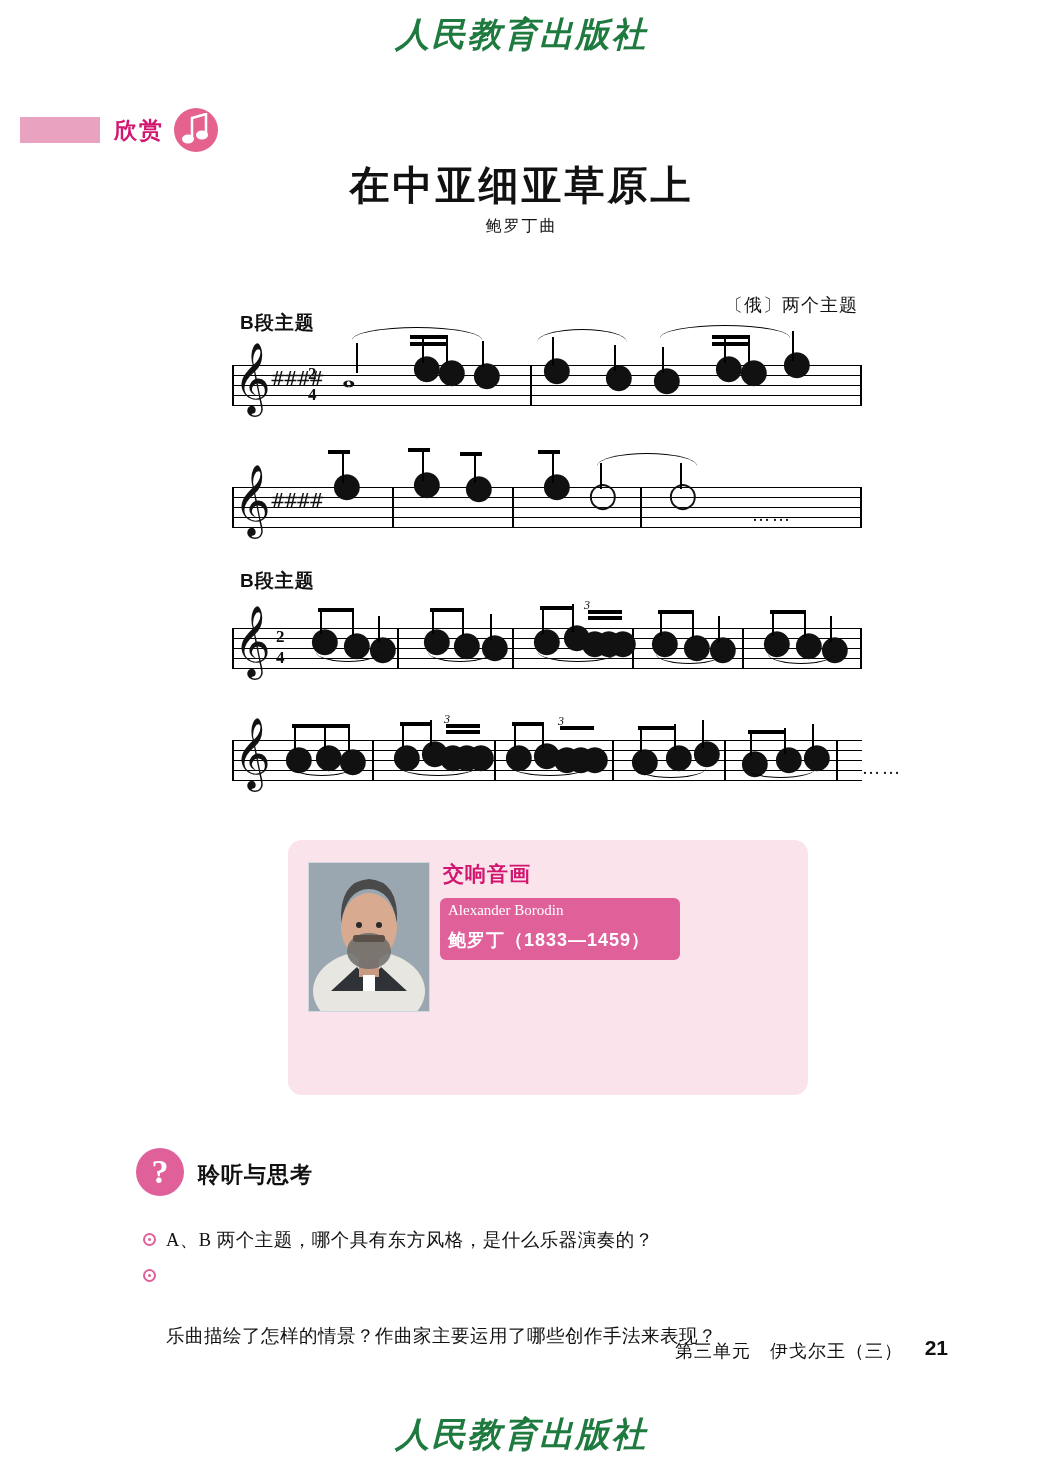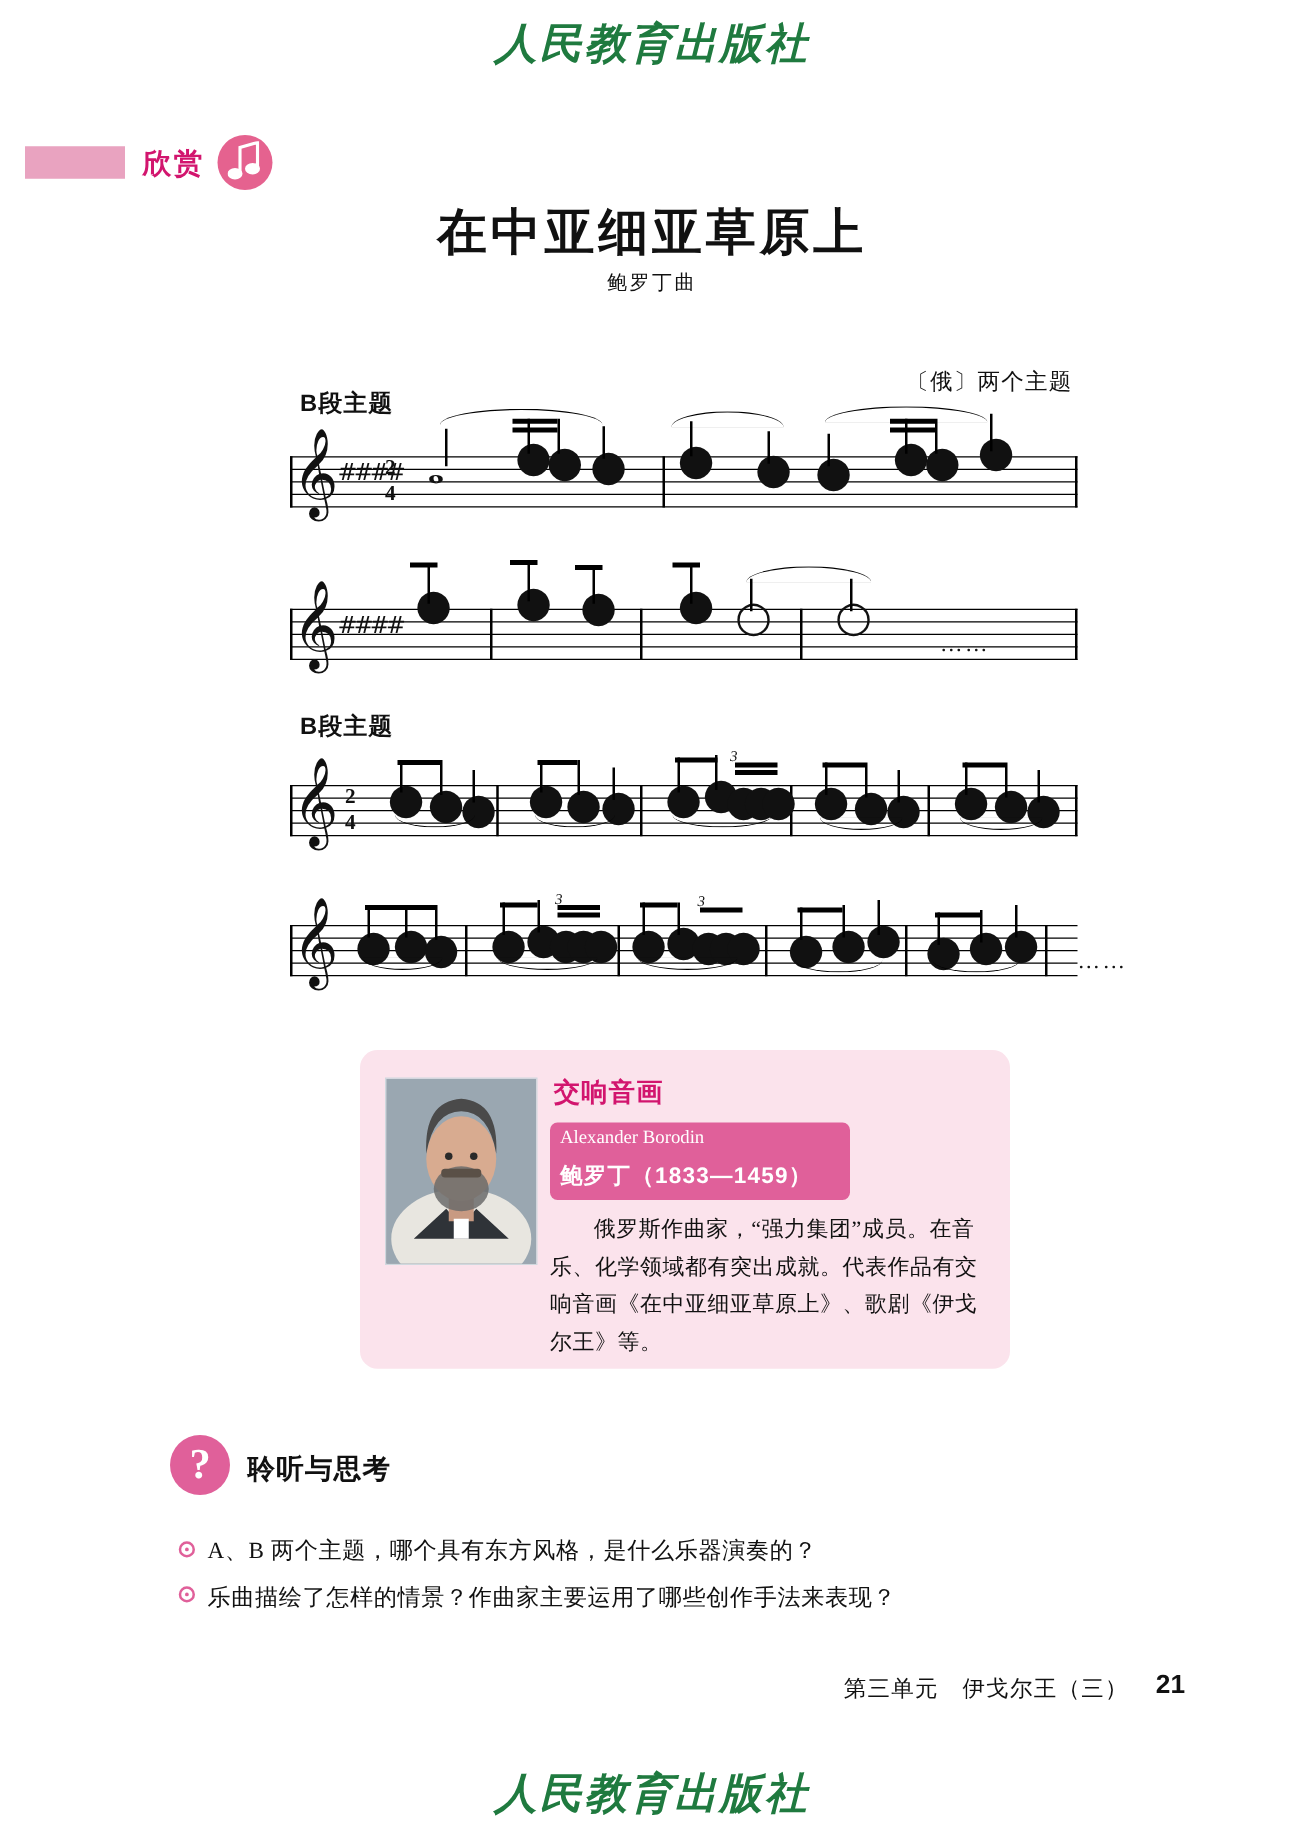--- a/index.html
+++ b/index.html
@@ -311,21 +311,21 @@
   }
   .qbullet::after {
     content: "";
     position: absolute;
     left: 2.5px; top: 2.5px;
     width: 3px; height: 3px;
     border-radius: 50%;
     background: #e0609a;
   }
   #q1 { top: 1227px; } #b1 { top: 1233px; }
-  #q2 { top: 1265px; } #b2 { top: 1269px; }
+  #q2 { top: 1323px; } #b2 { top: 1269px; }
 
   
   .footer {
     position: absolute;
     right: 95px;
     top: 1339px;
     font-size: 18px;
     letter-spacing: 1px;
   }
   .pagenum {
@@ -600,21 +600,20 @@
       <rect x="44" y="72" width="32" height="7" rx="3" fill="#5a5047"></rect>
       <circle cx="50" cy="62" r="3" fill="#2a2a2a"></circle>
       <circle cx="70" cy="62" r="3" fill="#2a2a2a"></circle>
       <rect x="54" y="112" width="12" height="16" fill="#ffffff"></rect>
     </svg>
   </div>
   <div class="card-heading">交响音画</div>
   <div class="card-badge"></div>
   <div class="card-en">Alexander Borodin</div>
   <div class="card-cn">鲍罗丁（1833—1459）</div>
-  <div class="card-body">俄罗斯作曲家，“强力集团”成员。在音乐、化学领域都有突出成就。代表作品有交响音画《在中亚细亚草原上》、歌剧《伊戈尔王》等。</div>
 </div>
 
 <div class="qmark">?</div>
 <div class="qtitle">聆听与思考</div>
 
 <div class="qbullet" id="b1"></div>
 <div class="qitem" id="q1">A、B 两个主题，哪个具有东方风格，是什么乐器演奏的？</div>
 <div class="qbullet" id="b2"></div>
 <div class="qitem" id="q2">乐曲描绘了怎样的情景？作曲家主要运用了哪些创作手法来表现？</div>
 

